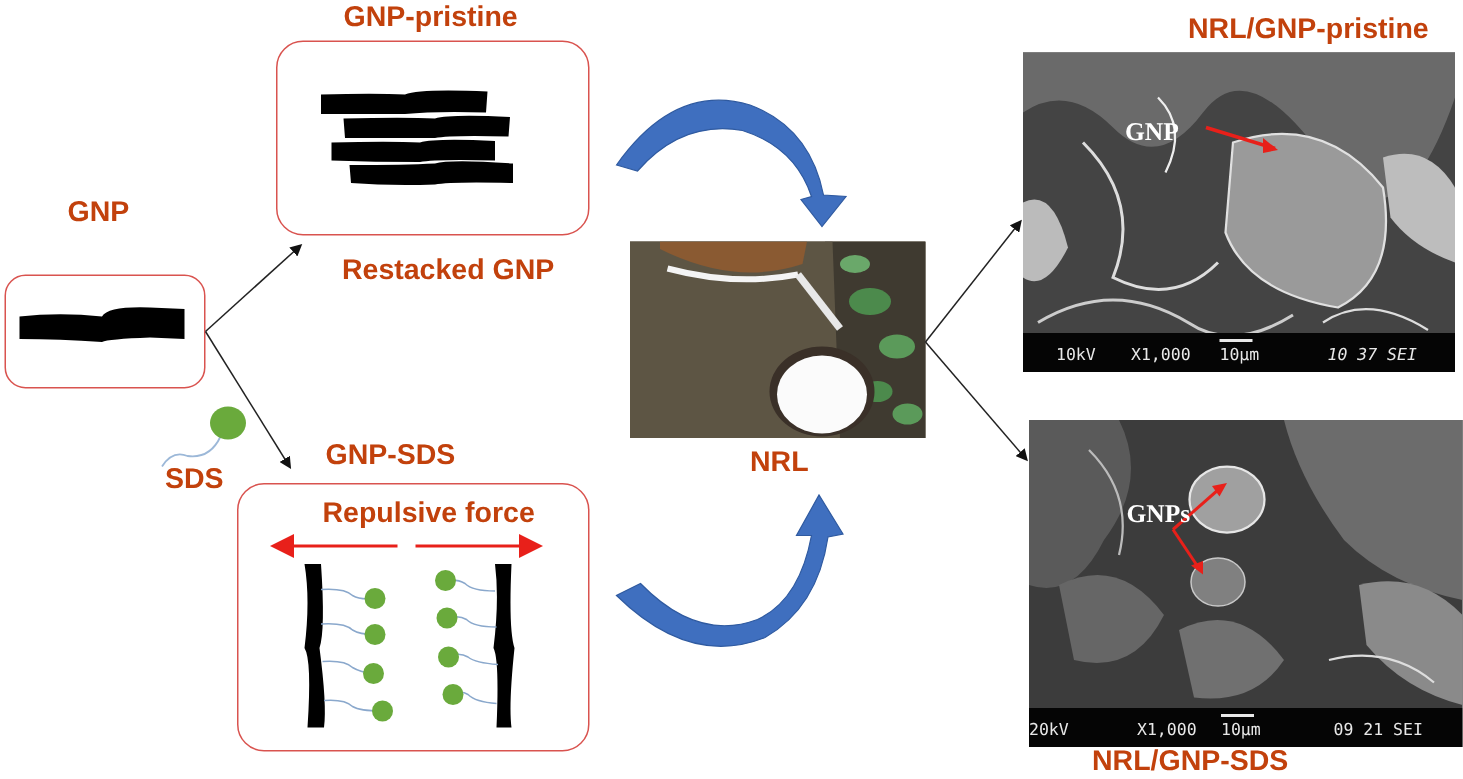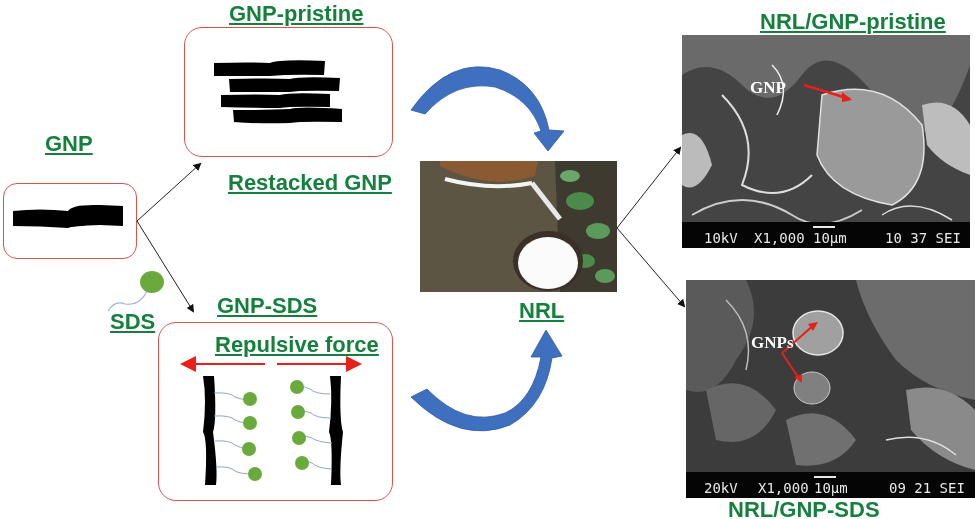--- a/index.html
+++ b/index.html
@@ -1,37 +1,37 @@
 <!DOCTYPE html>
 <html><head>
 <meta charset="utf-8">
 <style>
   html, body { margin:0; padding:0; background:#ffffff; }
   body { width:975px; height:519px; position:relative; overflow:hidden;
          font-family:"Liberation Sans", sans-serif; }
   .abs { position:absolute; }
-  .label { position:absolute; font-weight:bold; color:#15803d; font-size:22px; white-space:nowrap;text-decoration:underline; }
+  .label { position:absolute; font-weight:bold; color:#c2410c; font-size:19px; white-space:nowrap; }
   .box { position:absolute; border:1.5px solid #d9534f; border-radius:18px; background:#fff; box-sizing:border-box; }
   svg { position:absolute; left:0; top:0; overflow:visible; }
   .sem { position:absolute; background:#3a3a3a; overflow:hidden; }
   .sem-bar { position:absolute; left:0; right:0; bottom:0; height:26px; background:#050505;
-             font-family:"DejaVu Sans Mono", monospace; color:#e8e8e8; font-size:14px; }
+             font-family:"DejaVu Sans Mono", monospace; color:#e8e8e8; font-size:11px; }
   .sem-bar span { position:absolute; top:8px; }
   .sem-tag { position:absolute; font-family:"Liberation Serif", serif; font-weight:bold; color:#fff; font-size:17px; }
 </style>
 </head>
 <body>
 
 <div class="label" style="left:45px;top:131px;">GNP</div>
 <div class="label" style="left:229px;top:1px;">GNP-pristine</div>
 <div class="label" style="left:228px;top:170px;">Restacked GNP</div>
 <div class="label" style="left:110px;top:309px;">SDS</div>
 <div class="label" style="left:217px;top:293px;">GNP-SDS</div>
-<div class="label" style="left:519px;top:298px;">NRL</div>
-<div class="label" style="left:760px;top:9px;">NRL/GNP-pristine</div>
+<div class="label" style="left:500px;top:298px;">NRL</div>
+<div class="label" style="left:792px;top:9px;">NRL/GNP-pristine</div>
 <div class="label" style="left:728px;top:497px;">NRL/GNP-SDS</div>
 
 <div class="box" style="left:3px;top:183px;width:134px;height:76px;border-radius:14px;"></div>
 <div class="box" style="left:184px;top:27px;width:209px;height:130px;"></div>
 <div class="box" style="left:158px;top:322px;width:235px;height:179px;"></div>
 <div class="label" style="left:215px;top:332px;">Repulsive force</div>
 
 <div class="abs" style="left:420px;top:161px;width:197px;height:131px;overflow:hidden;background:#5a5040;">
   <svg width="197" height="131">
     <rect x="0" y="0" width="197" height="131" fill="#4f4a3a"></rect>
@@ -64,21 +64,21 @@
     <path d="M200,180 Q230,160 270,185" stroke="#ddd" stroke-width="1.5" fill="none"></path>
     <line x1="122" y1="50" x2="168" y2="64" stroke="#e8201a" stroke-width="2.5"></line>
     <polygon points="170,65 160,57 160,67" fill="#e8201a"></polygon>
   </svg>
   <div class="sem-tag" style="left:68px;top:43px;">GNP</div>
   <div class="sem-bar">
     <span style="left:22px;">10kV</span>
     <span style="left:72px;">X1,000</span>
     <span style="left:131px;">10µm</span>
     <div style="position:absolute;left:131px;top:4px;width:22px;height:2px;background:#e8e8e8;"></div>
-    <span style="left:203px;">10 37 SEI</span>
+    <span style="left:203px;font-style:italic;">10 37 SEI</span>
   </div>
 </div>
 
 <div class="sem" style="left:686px;top:280px;width:289px;height:218px;">
   <svg width="289" height="218">
     <rect width="289" height="218" fill="#3c3c3c"></rect>
     <path d="M0,0 L60,0 Q80,40 50,80 Q30,120 0,110 Z" fill="#5a5a5a"></path>
     <path d="M170,0 L289,0 L289,120 Q240,110 210,80 Q180,40 170,0 Z" fill="#6c6c6c"></path>
     <path d="M220,110 Q260,100 289,130 L289,190 Q250,180 225,150 Z" fill="#8a8a8a"></path>
     <path d="M20,110 Q60,90 90,130 Q70,170 30,160 Z" fill="#666"></path>
@@ -87,21 +87,21 @@
     <ellipse cx="126" cy="108" rx="18" ry="16" fill="#808080" stroke="#c8c8c8" stroke-width="1"></ellipse>
     <path d="M200,160 Q240,150 270,175" stroke="#ddd" stroke-width="1.5" fill="none"></path>
     <path d="M40,20 Q70,50 60,90" stroke="#bbb" stroke-width="1.5" fill="none"></path>
     <line x1="96" y1="73" x2="129" y2="44" stroke="#e8201a" stroke-width="2"></line>
     <polygon points="132,42 122,44 127,51" fill="#e8201a"></polygon>
     <line x1="96" y1="73" x2="114" y2="100" stroke="#e8201a" stroke-width="2"></line>
     <polygon points="116,103 108,97 116,94" fill="#e8201a"></polygon>
   </svg>
   <div class="sem-tag" style="left:65px;top:53px;">GNPs</div>
   <div class="sem-bar">
-    <span style="left:18px;">20kV</span>
+    <span style="left:0;">20kV</span>
     <span style="left:72px;">X1,000</span>
     <span style="left:128px;">10µm</span>
     <div style="position:absolute;left:128px;top:4px;width:22px;height:2px;background:#e8e8e8;"></div>
     <span style="left:203px;">09 21 SEI</span>
   </div>
 </div>
 
 <svg width="975" height="519">
   <defs>
     <marker id="ah" markerWidth="8" markerHeight="8" refX="6" refY="4" orient="auto">

